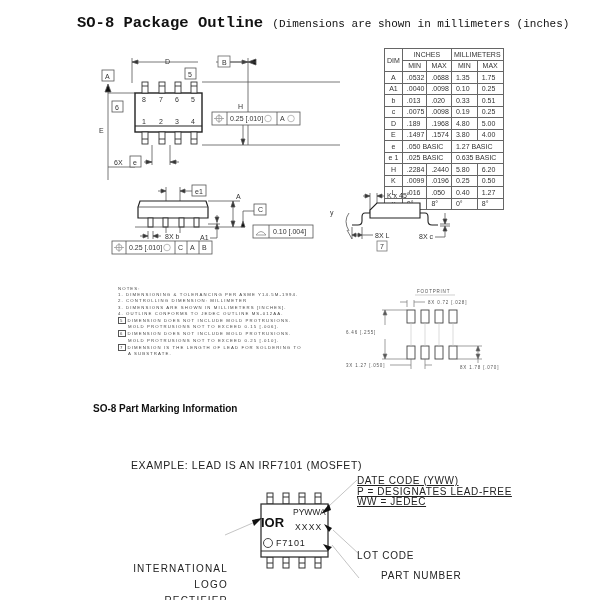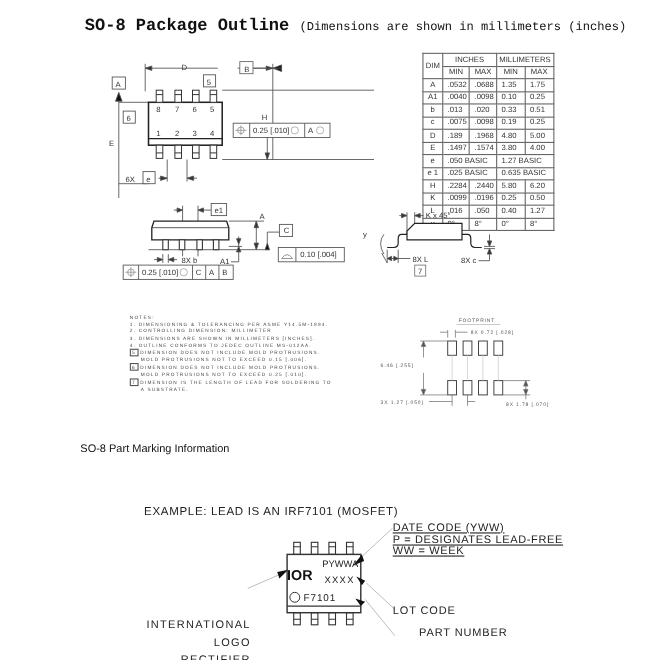--- a/index.html
+++ b/index.html
@@ -6,21 +6,21 @@
   body { width:600px; height:600px; position:relative; overflow:hidden; font-family:"Liberation Sans", sans-serif; color:#111; }
   .abs { position:absolute; }
   .title { left:77px; top:14px; font-size:15.5px; font-weight:bold; white-space:nowrap;font-family:Liberation Mono, monospace; }
   .title .sub { font-weight:normal; font-size:11px; }
   .dim-table { left:384px; top:48px; border-collapse:collapse; font-size:7px; color:#333; }
   .dim-table td, .dim-table th { border:1px solid #666; padding:0 2px; height:10.5px; text-align:center; font-weight:normal; }
   .dim-table .left { text-align:left; padding-left:4px; }
   svg text { font-family:"Liberation Sans", sans-serif; }
   .notes { left:118px; top:286px; font-size:4.3px; letter-spacing:1.1px; color:#444; line-height:6.2px; white-space:nowrap; }
   .notes .box { display:inline-block; border:0.8px solid #555; padding:0 1px; margin-right:2px; line-height:5px; }
-  .sec2 { left:73px; top:403px; font-size:10px; font-weight:normal; }
+  .sec2 { left:93px; top:403px; font-size:10px; font-weight:bold; }
   .example { left:131px; top:459px; font-size:10.5px; letter-spacing:0.6px; color:#222; white-space:nowrap; }
   .logo-label { left:128px; top:530px; width:100px; text-align:right; font-size:10px; letter-spacing:1.2px; line-height:16px; color:#222;margin-top:31px; }
   .legend { left:357px; top:476px; font-size:10px; letter-spacing:0.6px; line-height:10.5px; color:#222; white-space:nowrap;text-decoration:underline; }
   .legend .ind { padding-left:22px; }
   .lot { left:357px; top:550px; font-size:10px; letter-spacing:0.8px; color:#222; }
   .pn { left:357px; top:570px; font-size:10px; letter-spacing:0.8px; color:#222;padding-left:24px; }
 </style>
 </head>
 <body>
 
@@ -432,16 +432,16 @@
   </g>
   <text x="36" y="47" font-size="13" font-weight="bold" font-family="Liberation Serif, serif" fill="#111">IOR</text>
   <text x="68" y="35" font-size="8.5" fill="#222">PYWWA</text>
   <text x="70" y="50" font-size="8.5" fill="#222" letter-spacing="1.2">XXXX</text>
   <text x="51" y="66" font-size="9" fill="#222" letter-spacing="0.8">F7101</text>
 </svg>
 
 <div class="abs legend">
   <div>DATE CODE (YWW)</div>
   <div>P =  DESIGNATES LEAD-FREE</div>
-  <div>WW =  WEEK</div>
+  <div>WW =  JEDEC</div>
 </div>
 <div class="abs lot">LOT CODE</div>
 <div class="abs pn">PART NUMBER</div>
 
 </body></html>

